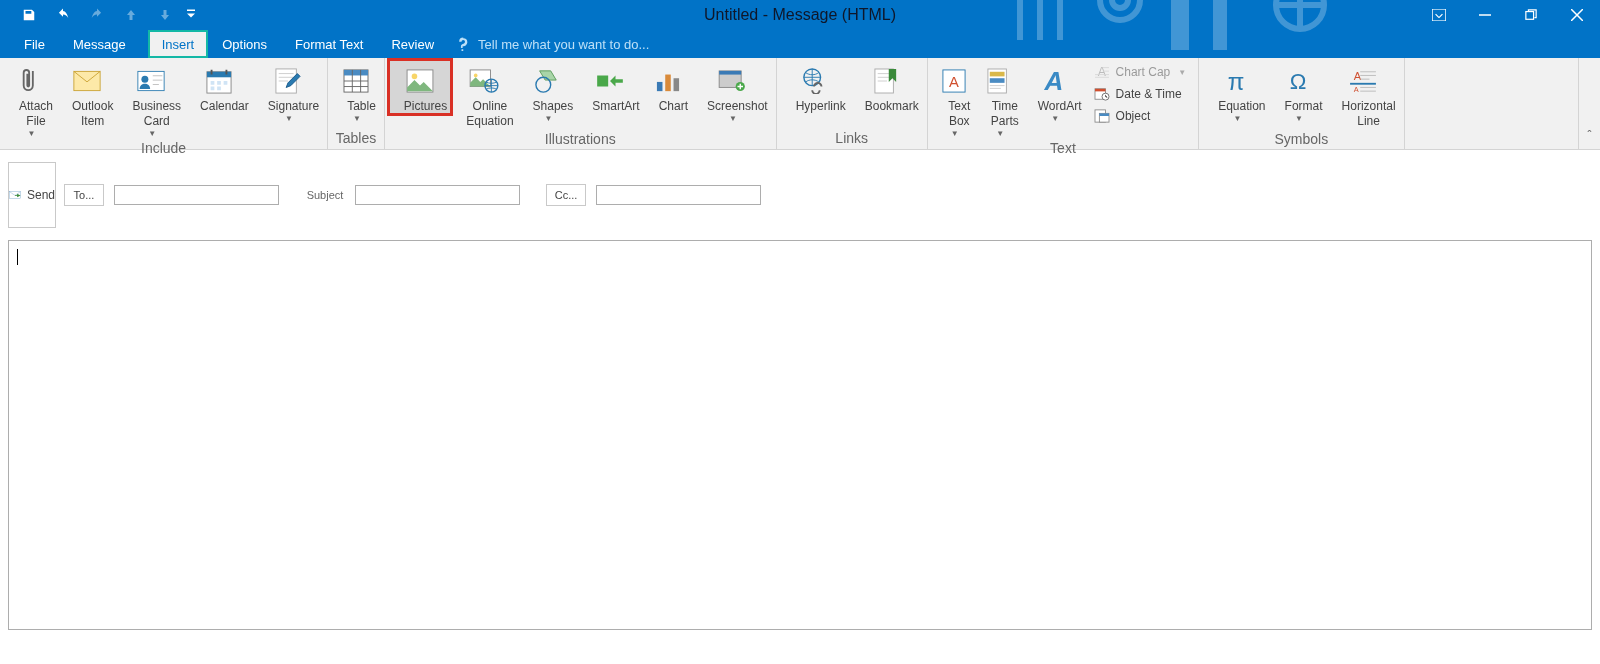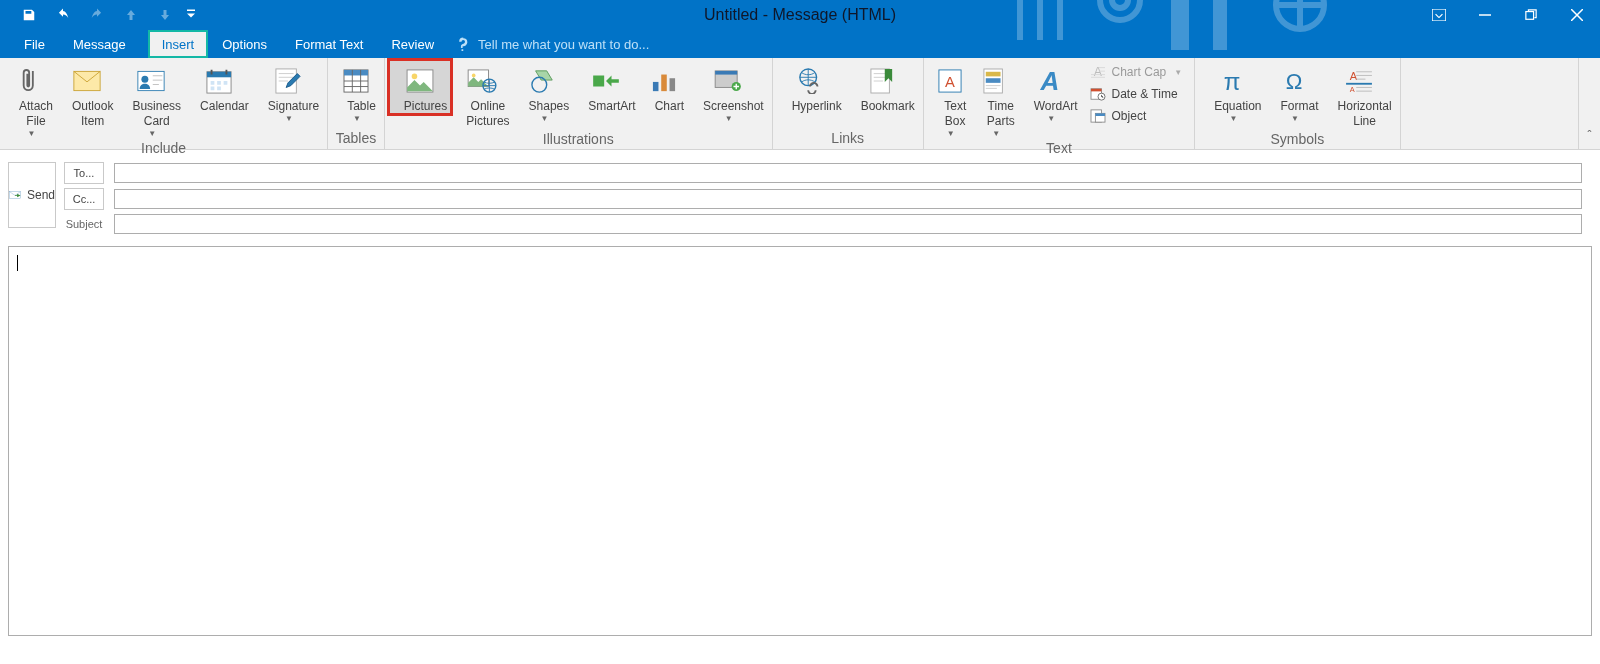--- a/index.html
+++ b/index.html
@@ -37,21 +37,21 @@
   .bigbtn.highlight { outline: 3px solid #d93025; background:#d6d6d6; outline-offset:-1px;}
   .drop-caret { font-size: 8px; color:#666; margin-left:2px;}
   .smallstack { display:flex; flex-direction:column; padding:2px 2px; gap:2px;}
   .smallbtn { display:flex; align-items:center; gap:6px; padding:2px 6px; font-size:12px; color:#444; cursor:pointer;}
   .smallbtn .sico { width:16px; height:16px; display:flex; align-items:center; justify-content:center;}
   .ribbon-collapse { width: 22px; display:flex; align-items:flex-end; justify-content:center; padding-bottom:6px; color:#666; font-size:12px; cursor:pointer; margin-left:auto; border-left:1px solid #d4d4d4;}
   
   
   .compose { display:flex; padding: 12px 18px 0 8px; gap:8px;}
   .sendbox { width:48px; height:66px; border:1px solid #c9c9c9; display:flex; align-items:center; justify-content:center; gap:6px; cursor:pointer; font-size:12px; color:#444;}
-  .fields { flex:1; display:flex; flex-direction:column; gap:4px;}
+  .fields { flex:1; display:flex; flex-direction:row; gap:26px;}
   .fieldrow { display:flex; align-items:center; gap:10px;}
   .fieldbtn { width:40px; height:22px; border:1px solid #c9c9c9; font-size:11px; color:#444; display:flex; align-items:center; justify-content:center; cursor:pointer;}
   .fieldlabel { width:40px; text-align:center; font-size:11px; color:#666;}
   .fieldinput { flex:1; height:20px; border:1px solid #adadad; font-size:12px; padding:0 4px;}
   
   .bodyarea { margin: 12px 8px 0 8px; height: 390px; border:1px solid #adadad; padding:8px; font-size:13px;}
   .caret { display:inline-block; width:1px; height:16px; background:#000;}
 </style>
 </head>
 <body>
@@ -240,21 +240,21 @@
         <div class="ico">
             <svg width="30" height="24" viewBox="0 0 32 26">
               <rect x="1" y="1" width="22" height="18" fill="#fff" stroke="#888"></rect>
               <circle cx="7" cy="7" r="2" fill="#f8d568"></circle>
               <path d="M1 15l6-6 5 5 3-3 8 8H1z" fill="#7fb77e"></path>
               <circle cx="24" cy="18" r="7" fill="none" stroke="#2a7ab0" stroke-width="1.5"></circle>
               <path d="M17 18h14M24 11v14M18 14c4 2 8 2 12 0M18 22c4-2 8-2 12 0" fill="none" stroke="#2a7ab0"></path>
             </svg>
           </div>
         <div class="lbl">Online
-Pictures</div>
+Equation</div>
       </div>
       <div class="bigbtn">
         <div class="ico">
             <svg width="26" height="24" viewBox="0 0 28 26">
               <path d="M6 2l12 0 6 10-12 0z" fill="#a8d5a8" stroke="#5a9a5a"></path>
               <circle cx="10" cy="17" r="8" fill="none" stroke="#2a7ab0" stroke-width="1.5"></circle>
             </svg>
           </div>
         <div class="lbl">Shapes</div>
         <span class="drop-caret">▼</span>
@@ -440,25 +440,25 @@
         <path d="M20 6l8 4-8 4v-3h-5V9h5z" fill="#3a8a3a" transform="translate(-1,0)"></path>
       </svg>
     <span>Send</span>
   </div>
   <div class="fields">
     <div class="fieldrow">
       <div class="fieldbtn">To...</div>
       <input class="fieldinput" value="" style="">
     </div>
     <div class="fieldrow">
+      <div class="fieldlabel">Subject</div>
+      <input class="fieldinput" value="" style="">
+    </div>
+    <div class="fieldrow">
       <div class="fieldbtn">Cc...</div>
-      <input class="fieldinput" value="" style="">
-    </div>
-    <div class="fieldrow">
-      <div class="fieldlabel">Subject</div>
       <input class="fieldinput" value="" style="">
     </div>
   </div>
 </div>
 
 <div class="bodyarea">
   <span class="caret"></span>
 </div>
 
 </body></html>

